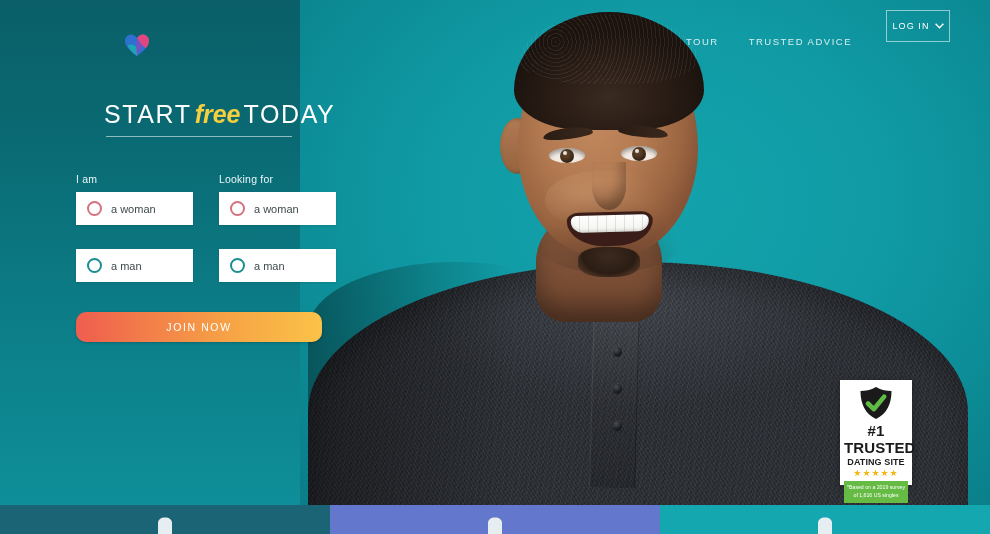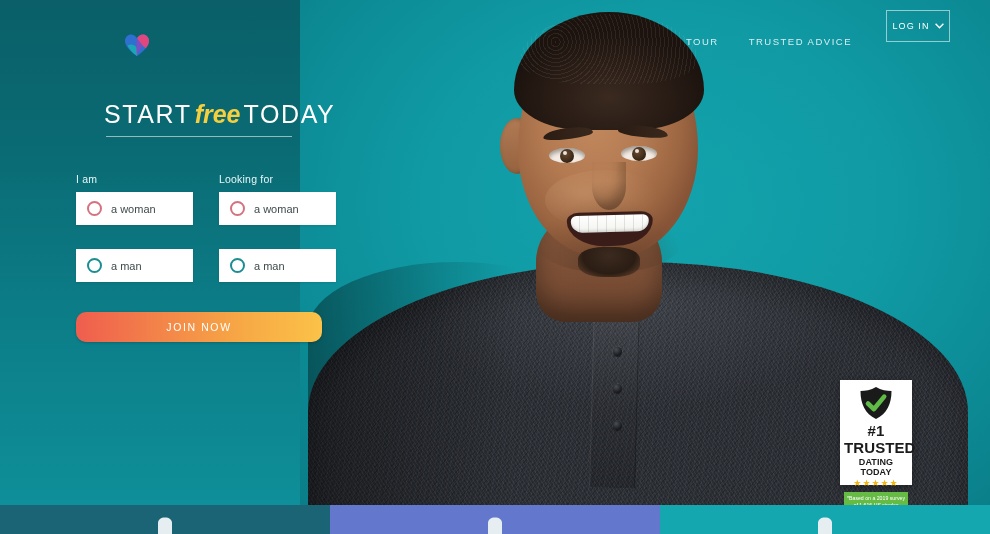--- a/index.html
+++ b/index.html
@@ -465,21 +465,21 @@
 
       <button class="join">JOIN NOW</button>
     </div>
 
     <div class="badge">
       <svg class="shield" width="36" height="34" viewBox="0 0 36 34">
         <path d="M18 1 C13 4 7 5 2.5 5 C2.5 18 7 27.5 18 33 C29 27.5 33.5 18 33.5 5 C29 5 23 4 18 1 Z" fill="#1a1a1a"></path>
         <path d="M10 17.5 L15.8 23.2 L26.2 10.6" stroke="#5fbb46" stroke-width="4.6" fill="none" stroke-linecap="round" stroke-linejoin="round"></path>
       </svg>
       <div class="badge-t1">#1 TRUSTED</div>
-      <div class="badge-t2">DATING TODAY</div>
+      <div class="badge-t2">DATING SITE</div>
       <div class="stars">★★★★★</div>
       <div class="badge-note">*Based on a 2019 survey of 1,616 US singles</div>
     </div>
 
   </div>
 
   <div class="strip">
     <div class="tile" style="background:#1a6475">
       <svg class="tile-icon" width="20" height="22" viewBox="0 0 20 22">
         <path d="M3 6 C3 2.5 6 0.5 10 0.5 C14 0.5 17 2.5 17 6 L17 21 L3 21 Z" fill="#e6eef2"></path>

